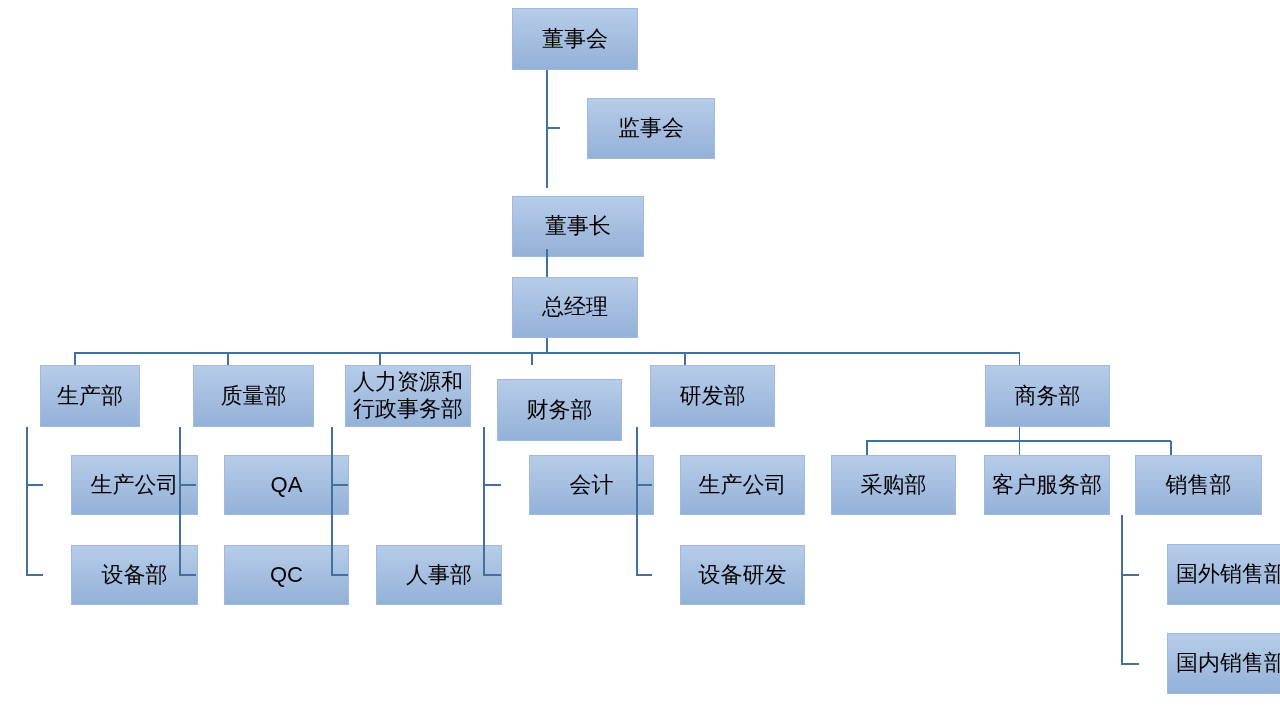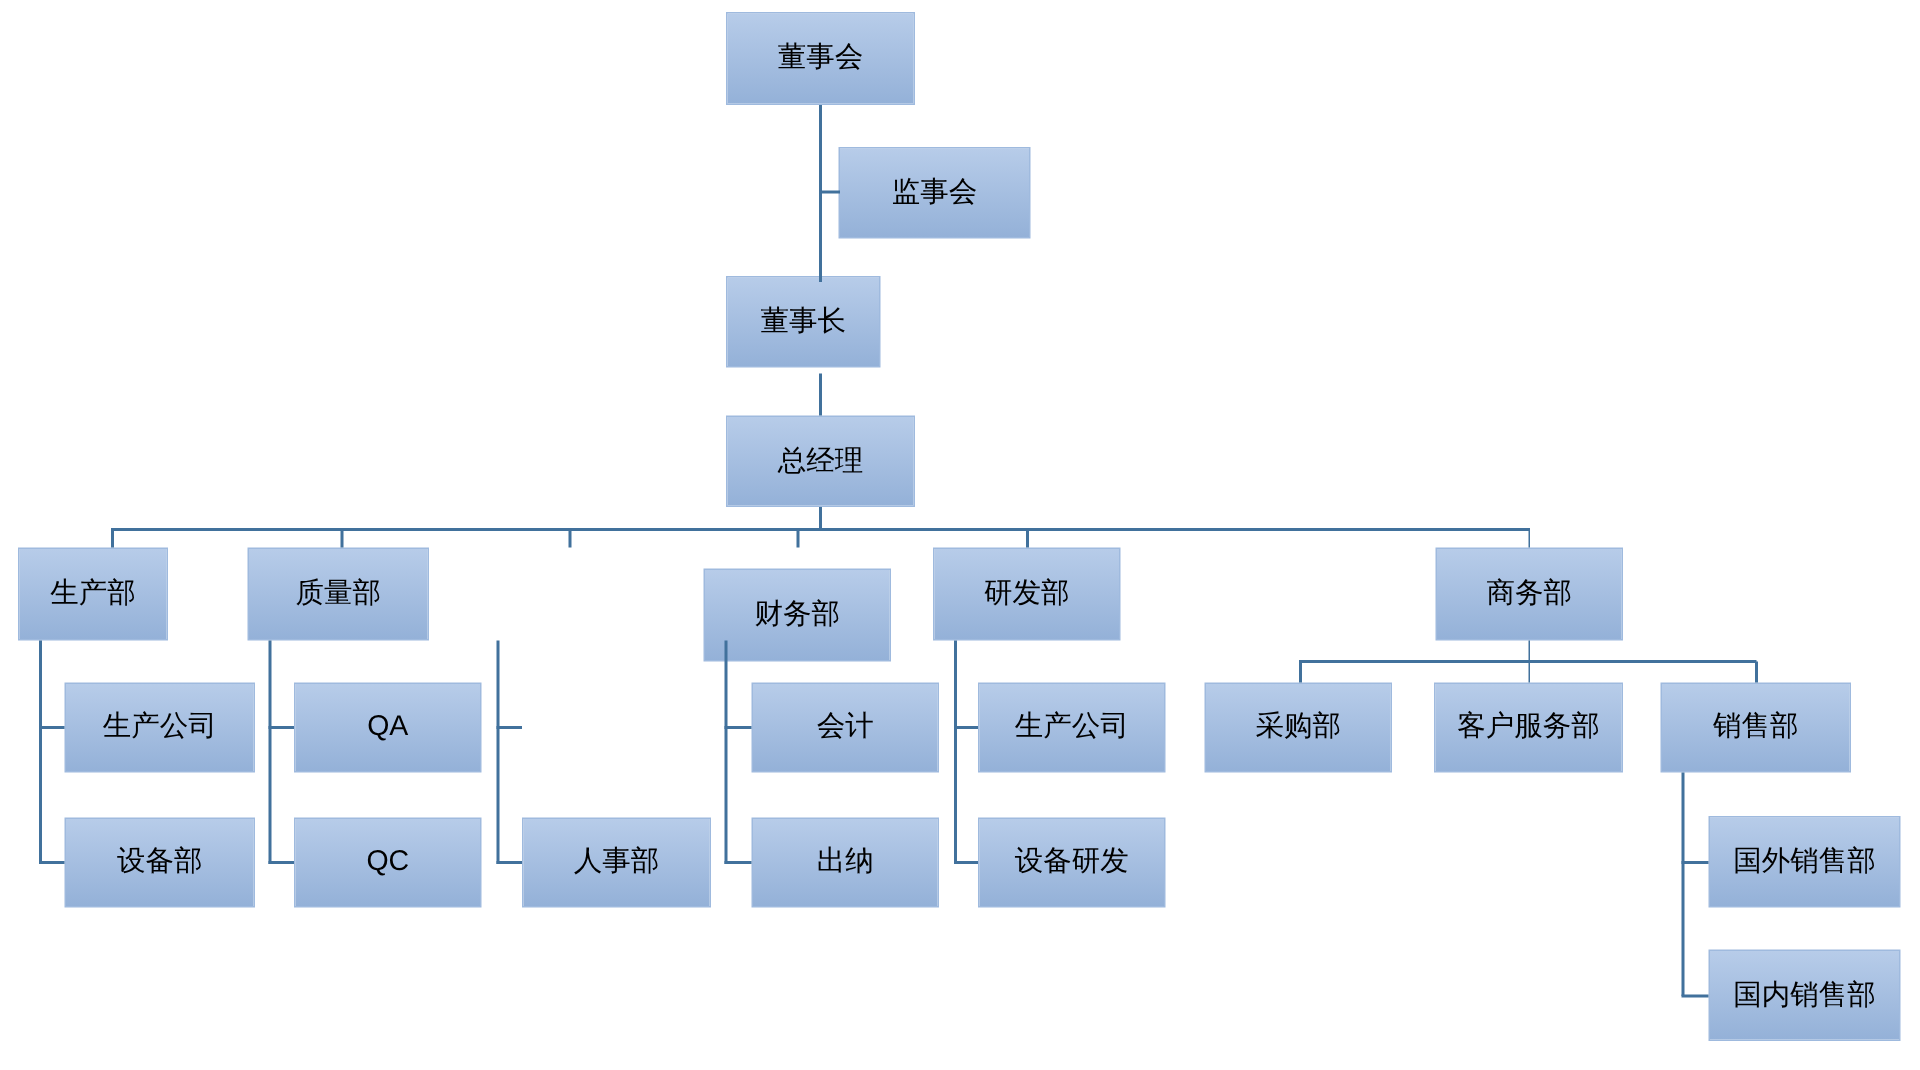--- a/index.html
+++ b/index.html
@@ -21,58 +21,60 @@
     position:relative;width:1280px;height:713px;
   }
   .node{
     position:absolute;
     box-sizing:border-box;
     display:flex;align-items:center;justify-content:center;
     text-align:center;
     background:linear-gradient(to bottom, var(--box-fill-top), var(--box-fill-bottom));
     border:1px solid var(--box-border);
     color:var(--text);
-    font-size:19px;
+    font-size:22px;
     line-height:1.22;
     white-space:pre-line;
     cursor:default;
+    margin-left:28px;
   }
   .cl{
     position:absolute;
     background:var(--connector);
   }
 </style>
 </head>
 <body>
 
 <div id="canvas">
 
   <div class="node" style="left:484px;top:8px;width:126px;height:62px">董事会</div>
   <div class="node" style="left:559px;top:98px;width:128px;height:61px">监事会</div>
-  <div class="node" style="left:484px;top:184px;width:103px;height:61px">董事长</div>
+  <div class="node" style="left:484px;top:196px;width:132px;height:61px">董事长</div>
   <div class="node" style="left:484px;top:277px;width:126px;height:61px">总经理</div>
 
   <div class="node" style="left:12px;top:365px;width:100px;height:62px">生产部</div>
   <div class="node" style="left:165px;top:365px;width:121px;height:62px">质量部</div>
+  <div class="node" style="left:317px;top:365px;width:126px;height:62px">人力资源和
+行政事务部</div>
   <div class="node" style="left:469px;top:379px;width:125px;height:62px">财务部</div>
   <div class="node" style="left:622px;top:365px;width:125px;height:62px">研发部</div>
   <div class="node" style="left:957px;top:365px;width:125px;height:62px">商务部</div>
 
   <div class="node" style="left:43px;top:455px;width:127px;height:60px">生产公司</div>
   <div class="node" style="left:196px;top:455px;width:125px;height:60px">QA</div>
   <div class="node" style="left:501px;top:455px;width:125px;height:60px">会计</div>
   <div class="node" style="left:652px;top:455px;width:125px;height:60px">生产公司</div>
   <div class="node" style="left:803px;top:455px;width:125px;height:60px">采购部</div>
   <div class="node" style="left:956px;top:455px;width:126px;height:60px">客户服务部</div>
   <div class="node" style="left:43px;top:545px;width:127px;height:60px">设备部</div>
 
   <div class="node" style="left:1107px;top:455px;width:127px;height:60px">销售部</div>
   <div class="node" style="left:196px;top:545px;width:125px;height:60px">QC</div>
   <div class="node" style="left:348px;top:545px;width:126px;height:60px">人事部</div>
-  <div class="node" style="left:501px;top:545px;width:125px;height:60px">出纳</div>
   <div class="node" style="left:652px;top:545px;width:125px;height:60px">设备研发</div>
 
   <div class="node" style="left:1139px;top:544px;width:128px;height:61px">国外销售部</div>
   <div class="node" style="left:1139px;top:633px;width:128px;height:61px">国内销售部</div>
 
   <div class="cl" style="left:546px;top:70px;width:1.5px;height:118px"></div>
   <div class="cl" style="left:546px;top:127px;width:14px;height:1.5px"></div>
 
   <div class="cl" style="left:546px;top:249px;width:1.5px;height:28px"></div>
 

